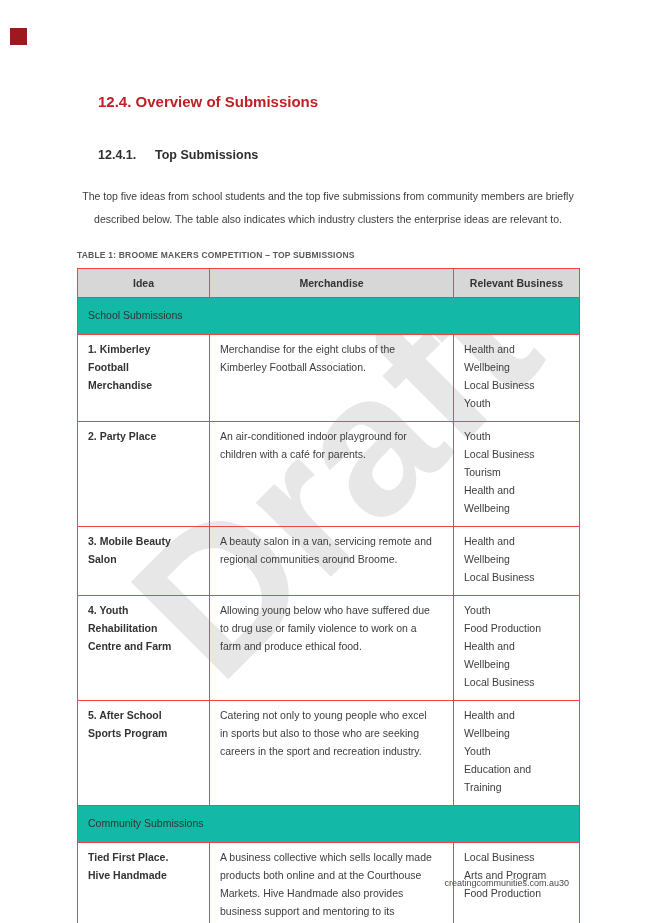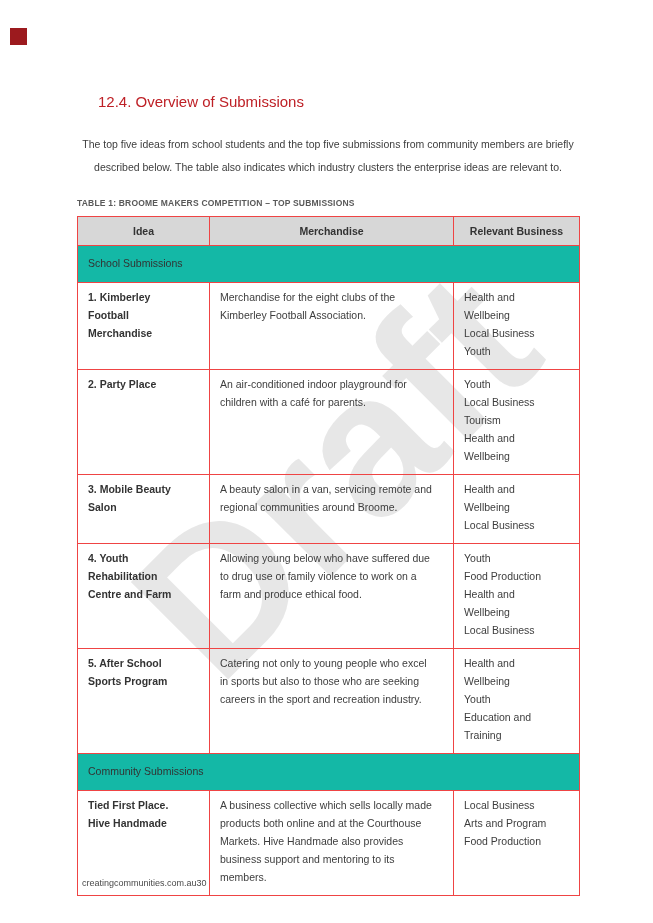--- a/index.html
+++ b/index.html
@@ -22,21 +22,21 @@
     font-family:"Liberation Sans", sans-serif;
     font-size:200px; font-weight:bold;
     color:#d4d4d4; opacity:0.55;
     transform:rotate(-45deg);
     z-index:0; pointer-events:none;
     white-space:nowrap;
   }
   .content { position:absolute; left:77px; top:0; width:502px; z-index:1; }
   .section-title {
     margin:93px 0 0 21px;
-    font-size:15px; font-weight:normal;
+    font-size:15px; font-weight:bold;
     color:#be2026;
   }
   .subsection-title {
     margin:38px 0 0 21px;
     font-size:12.5px; font-weight:bold;
     color:#2e2e2e;
   }
   .subsection-title .num { display:inline-block; width:57px; }
   .intro {
     margin-top:23px;
@@ -73,39 +73,40 @@
     font-size:10.5px;
   }
   .doc-table td { padding:5px 16px 9px 10px; line-height:18px; }
   .doc-table td.idea { font-weight:bold; color:#333333; }
   .doc-table tr.section-row td {
     background:#14b8a6;
     font-weight:normal; color:#333333;
     padding:8px 22px 10px 10px;
   }
   .footer {
-    position:absolute; left:82px; top:878px; width:501px;
-    display:flex; justify-content:flex-start;
+    position:absolute; left:68px; top:878px; width:501px;
+    display:flex; justify-content:flex-end;
     font-size:9px; color:#4a4a4a;
     z-index:1;
   }
 </style>
 </head>
 <body>
 
 <div class="page">
 
   <div class="corner-mark"></div>
 
   <div class="watermark">Draft</div>
 
   <div class="content">
 
     <h1 class="section-title">12.4. Overview of Submissions</h1>
 
+    <h2 class="subsection-title"><span class="num">12.4.1.</span><span>Top Submissions</span></h2>
 
     <p class="intro">The top five ideas from school students and the top five submissions from community members are briefly described below. The table also indicates which industry clusters the enterprise ideas are relevant to.</p>
 
     <div class="caption">TABLE 1: BROOME MAKERS COMPETITION – TOP SUBMISSIONS</div>
 
     <table class="doc-table">
       <colgroup>
         <col class="c-idea">
           <col class="c-desc">
           <col class="c-clus">

